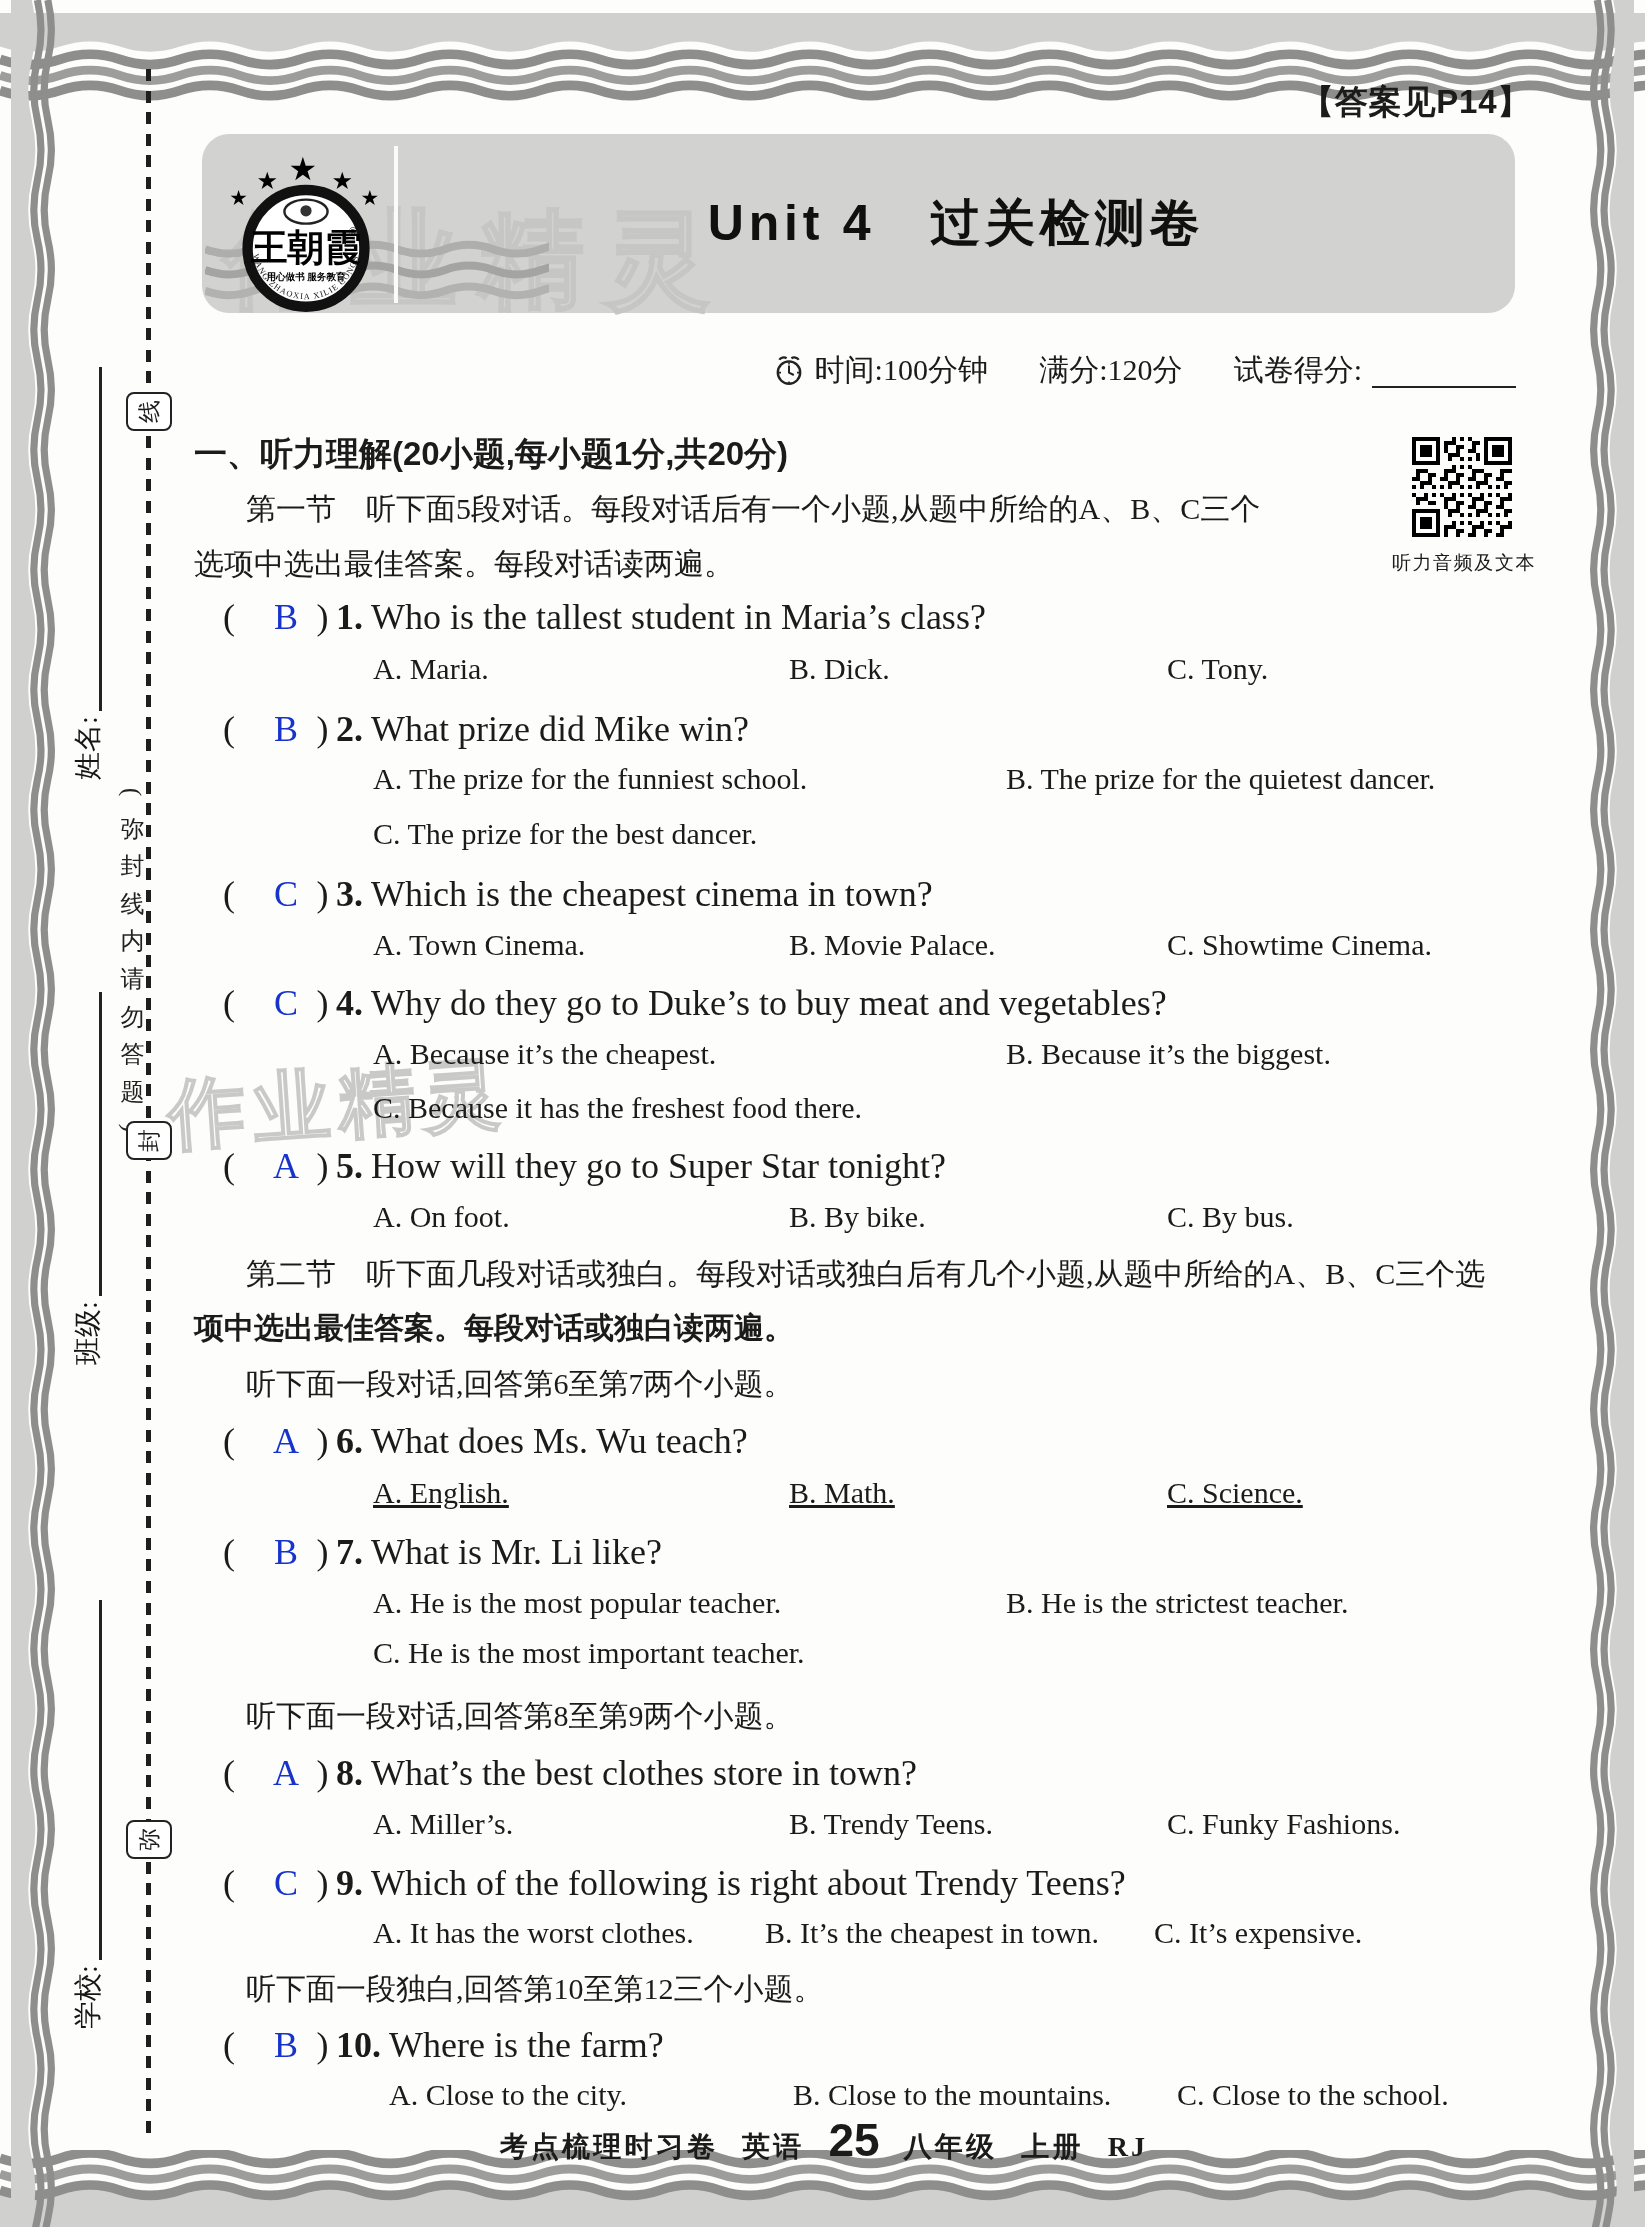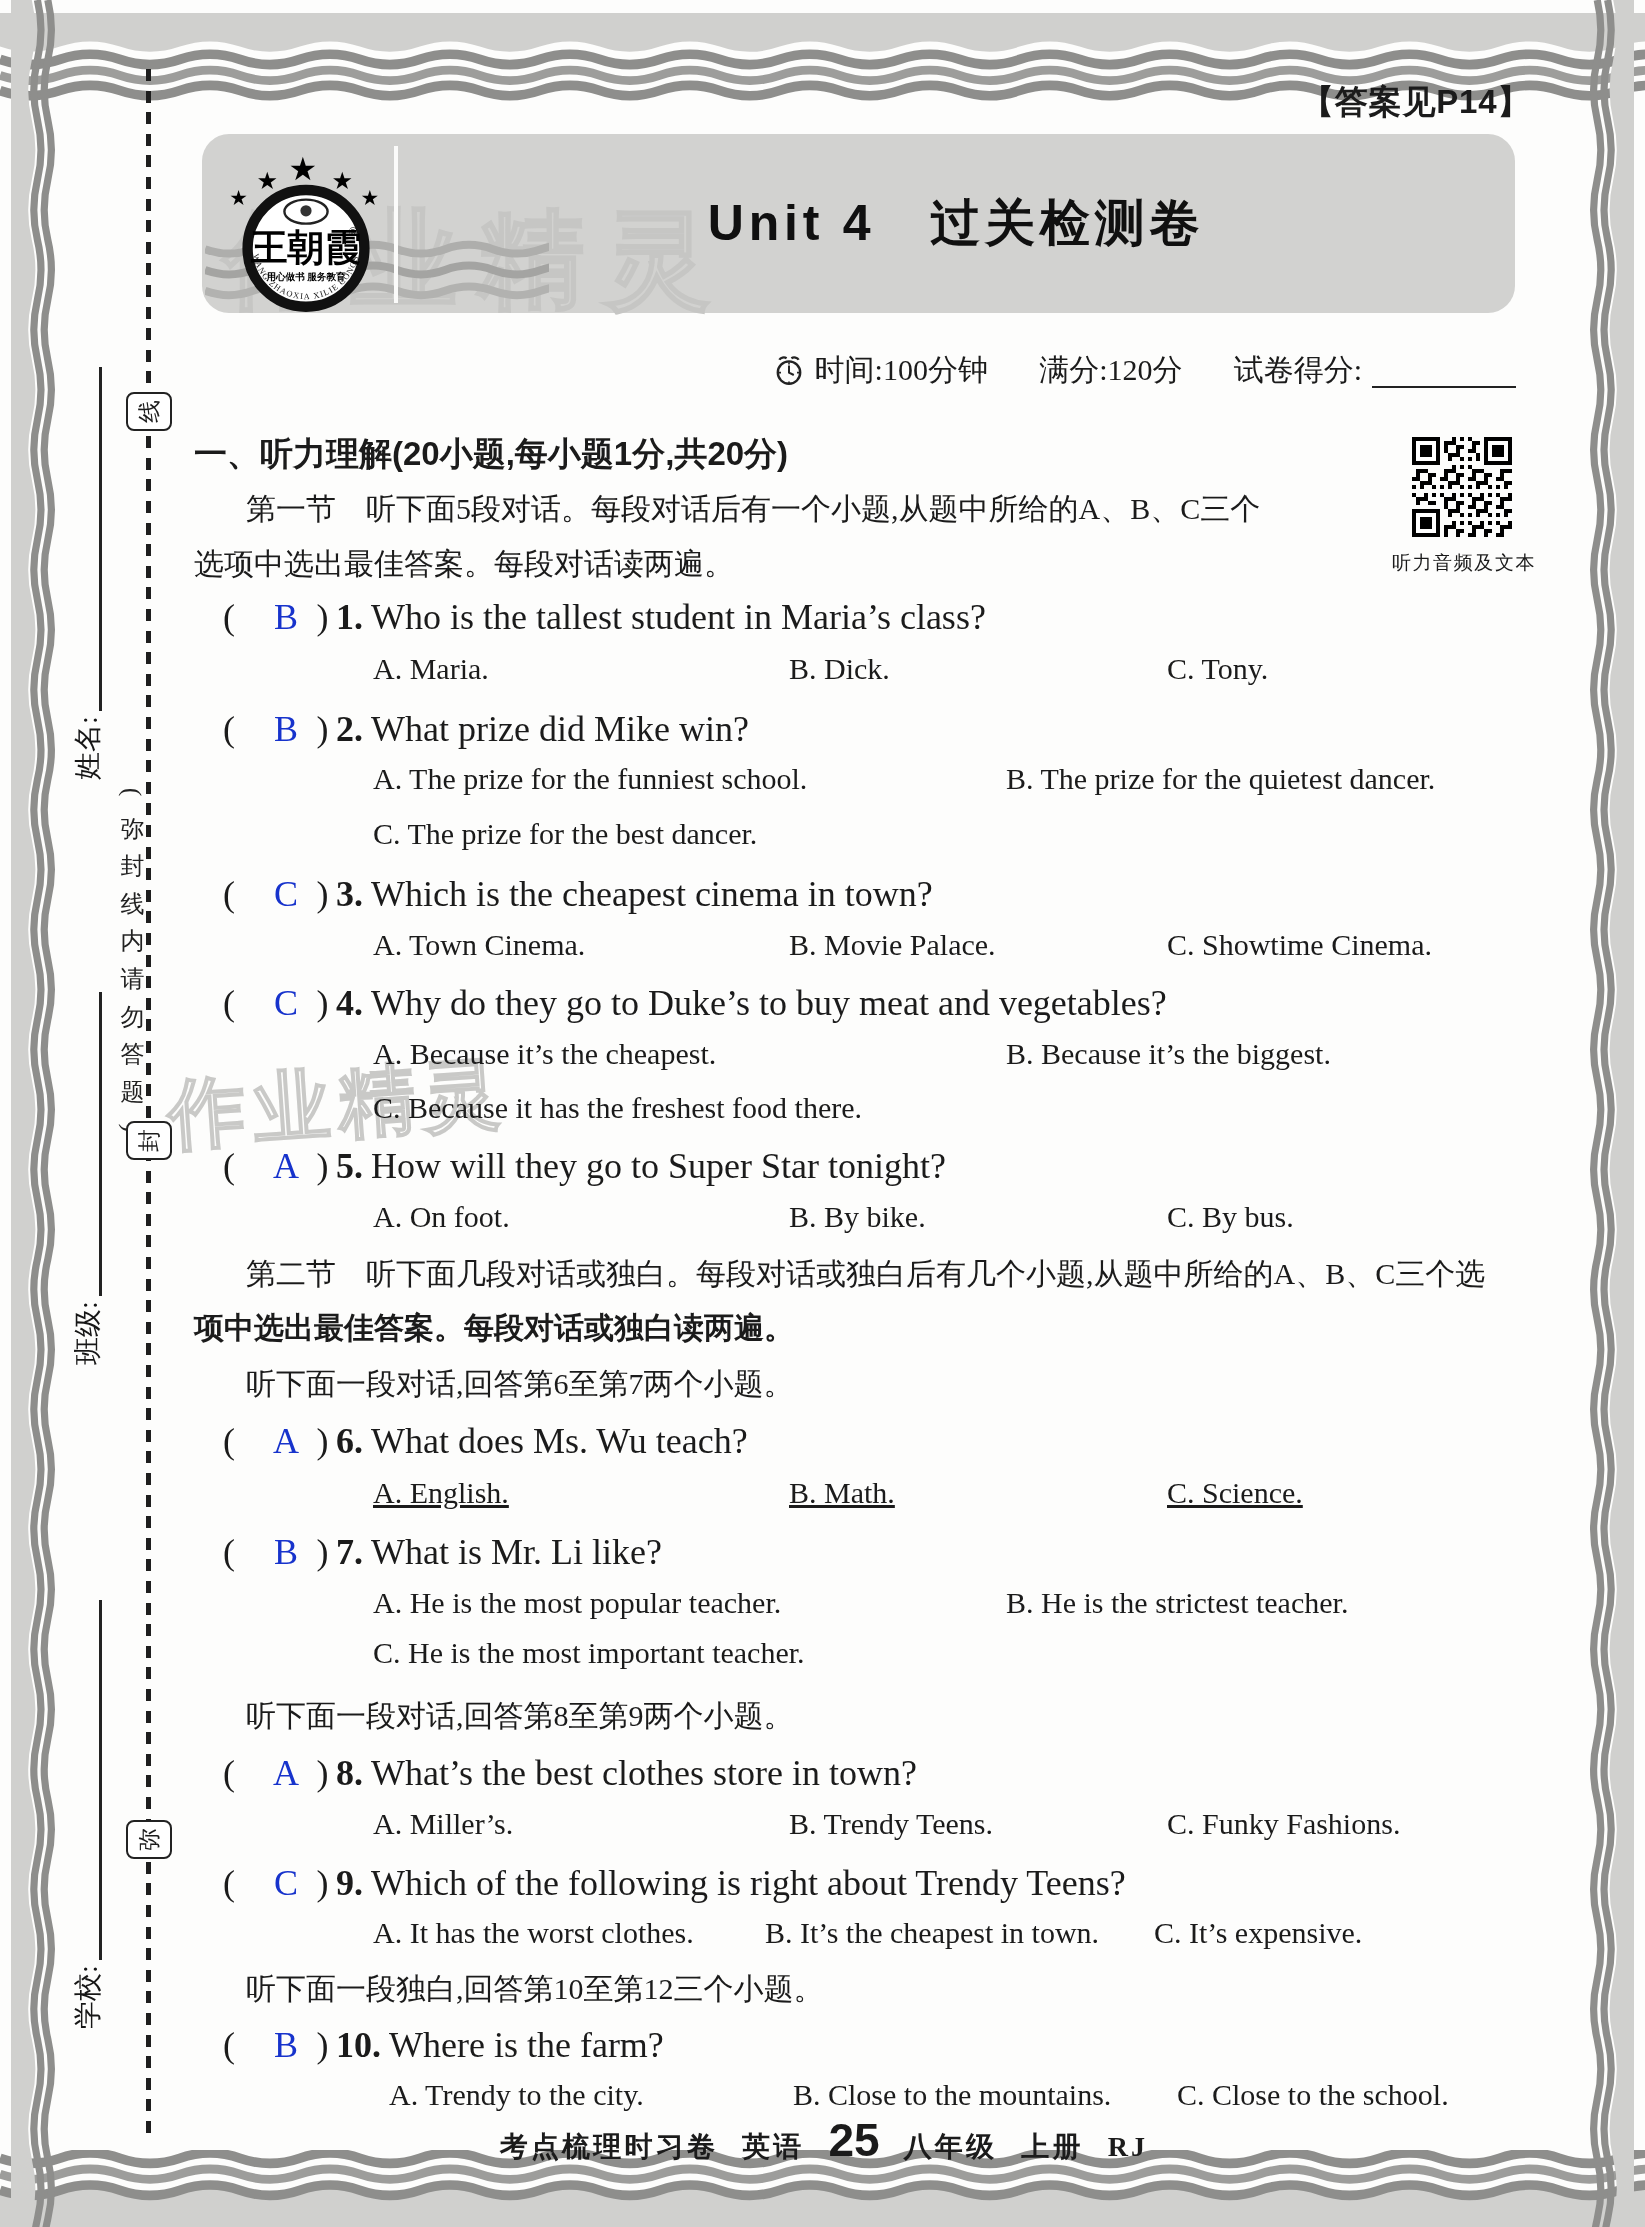--- a/index.html
+++ b/index.html
@@ -445,21 +445,21 @@
   <span class="cA" style="width:392px;">A. It has the worst clothes.</span>
   <span class="cB" style="width:389px;">B. It’s the cheapest in town.</span>
   <span>C. It’s expensive.</span>
 </div>
 <div class="abs line" style="left:246px;top:1969px;">听下面一段独白,回答第10至第12三个小题。</div>
 
 <div class="abs q" style="top:2024px;">
   <span class="lp">(</span><span class="ans">B</span><span class="rp">)</span><span class="qnum">10.</span><span>Where is the farm?</span>
 </div>
 <div class="abs opts" style="top:2078px;left:389px;">
-  <span class="cA" style="width:404px;">A. Trendy to the city.</span>
+  <span class="cA" style="width:404px;">A. Close to the city.</span>
   <span class="cB" style="width:384px;">B. Close to the mountains.</span>
   <span>C. Close to the school.</span>
 </div>
 
 <div class="abs footer">
   <span class="f-txt">考点梳理时习卷</span>
   <span class="f-txt">英语</span>
   <span class="f-num">25</span>
   <span class="f-txt">八年级</span>
   <span class="f-txt">上册</span>

